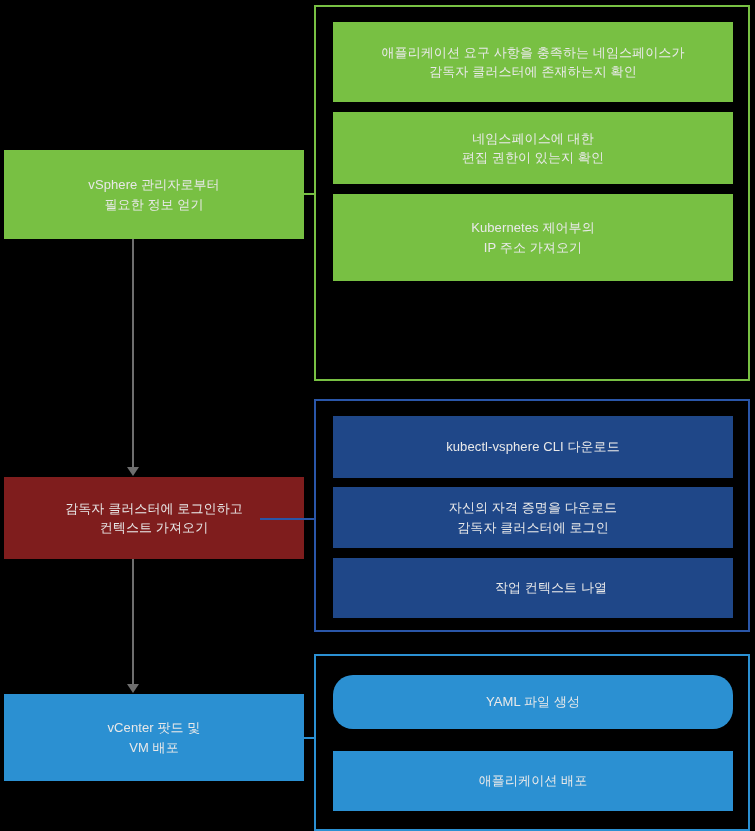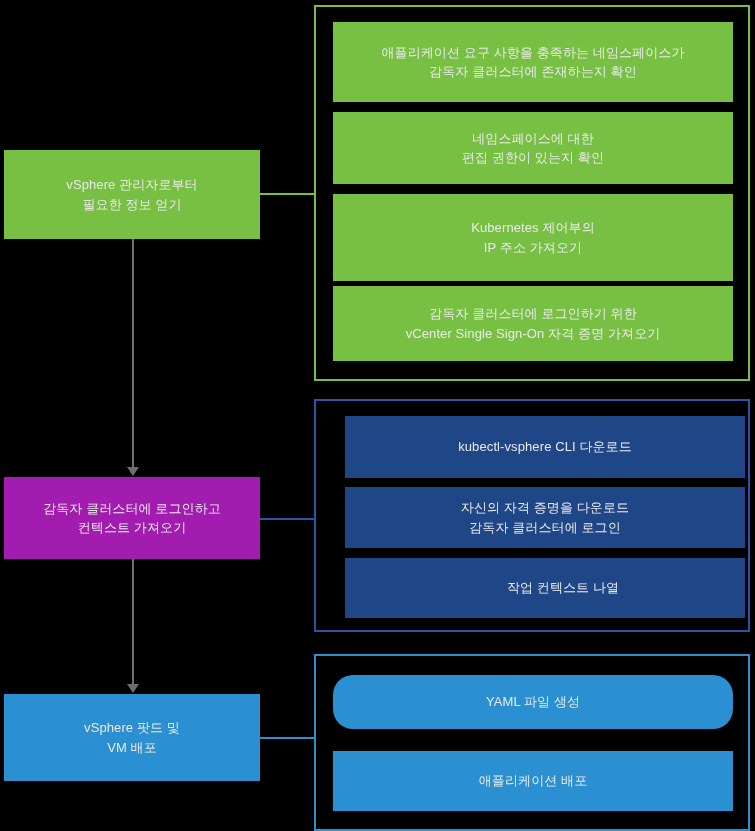--- a/index.html
+++ b/index.html
@@ -16,35 +16,35 @@
     width: 755px;
     height: 831px;
     background: #000000;
     overflow: hidden;
   }
 
   
   .stage-box {
     position: absolute;
     left: 4px;
-    width: 256px;
+    width: 300px;
     display: flex;
     align-items: center;
     justify-content: center;
     text-align: center;
     color: #e8e8e8;
     font-size: 13px;
     line-height: 1.5;
     letter-spacing: 0.1px;
     box-sizing: border-box;
     padding: 6px 4px;
     white-space: pre-line;
   }
   .stage-green  { background: #78c043; }
-  .stage-blue   { background: #a21caf; }
+  .stage-blue   { background: #7f1d1d; }
   .stage-ltblue { background: #2b90d2; }
 
   
   .group-box {
     position: absolute;
     left: 314px;
     width: 436px;
     border: 2px solid #78c043;
     background: transparent;
     box-sizing: border-box;
@@ -64,21 +64,21 @@
     text-align: center;
     color: #e9e9e9;
     font-size: 13px;
     line-height: 1.5;
     letter-spacing: 0.1px;
     box-sizing: border-box;
     padding: 4px 12px;
     white-space: pre-line;
   }
   .task-green  { background: #78c043; }
-  .task-blue   { background: #1f4788; margin-left: 12px; }
+  .task-blue   { background: #1f4788; }
   .task-ltblue { background: #2b90d2; }
 
   
   .connector-h {
     position: absolute;
     height: 2px;
   }
   .conn-green  { background: #78c043; }
   .conn-blue   { background: #2a56a8; }
   .conn-ltblue { background: #2b90d2; }
@@ -106,22 +106,20 @@
 
   <div class="task-box task-green" style="top:22px; height:80px;">애플리케이션 요구 사항을 충족하는 네임스페이스가
 감독자 클러스터에 존재하는지 확인</div>
 
   <div class="task-box task-green" style="top:112px; height:72px;">네임스페이스에 대한
 편집 권한이 있는지 확인</div>
 
   <div class="task-box task-green" style="top:194px; height:87px;">Kubernetes 제어부의
 IP 주소 가져오기</div>
 
-  <div class="task-box task-green" style="top:286px; height:75px;">감독자 클러스터에 로그인하기 위한
-vCenter Single Sign-On 자격 증명 가져오기</div>
 
   <div class="stage-box stage-green" style="top:150px; height:89px;">vSphere 관리자로부터
 필요한 정보 얻기</div>
 
   <div class="connector-h conn-green" style="left:260px; top:193px; width:56px;"></div>
 
   <div class="arrow-line" style="left:132px; top:239px; height:230px;"></div>
   <div class="arrow-head" style="left:127px; top:467px;"></div>
 
   <div class="group-box group-blue" style="top:399px; height:233px;"></div>
@@ -140,18 +138,18 @@
 
   <div class="arrow-line" style="left:132px; top:559px; height:128px;"></div>
   <div class="arrow-head" style="left:127px; top:684px;"></div>
 
   <div class="group-box group-ltblue" style="top:654px; height:177px;"></div>
 
   <div class="task-box task-ltblue" style="top:675px; height:54px;border-radius:20px;">YAML 파일 생성</div>
 
   <div class="task-box task-ltblue" style="top:751px; height:60px;">애플리케이션 배포</div>
 
-  <div class="stage-box stage-ltblue" style="top:694px; height:87px;">vSphere 팟드 및
+  <div class="stage-box stage-ltblue" style="top:694px; height:87px;">vCenter 팟드 및
 VM 배포</div>
 
   <div class="connector-h conn-ltblue" style="left:260px; top:737px; width:56px;"></div>
 
 </div>
 
 </body></html>

